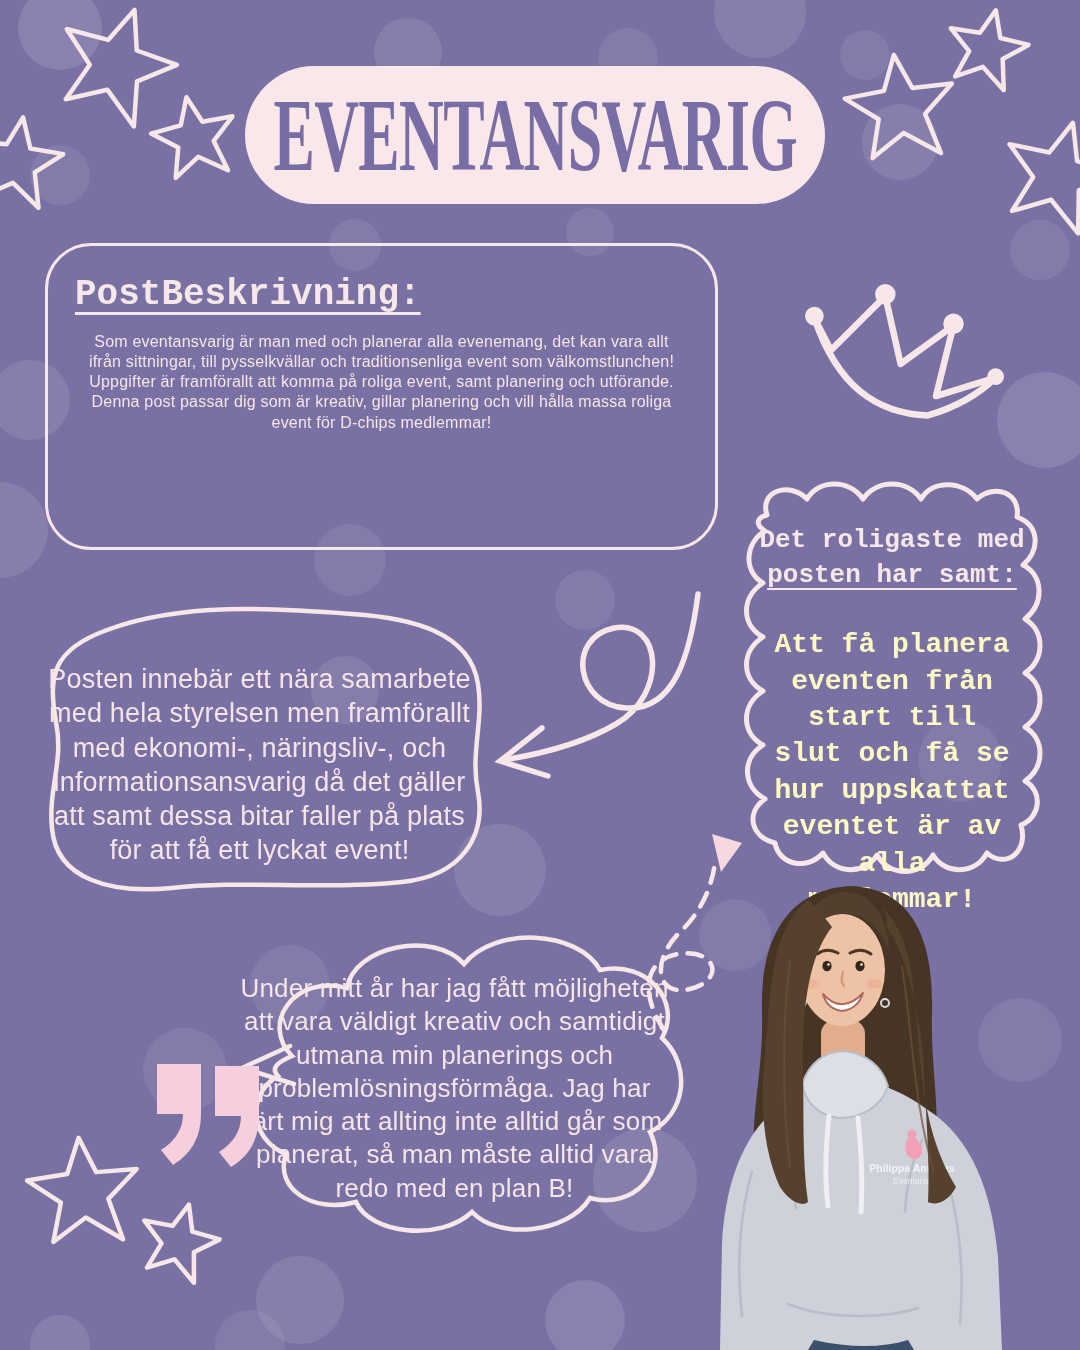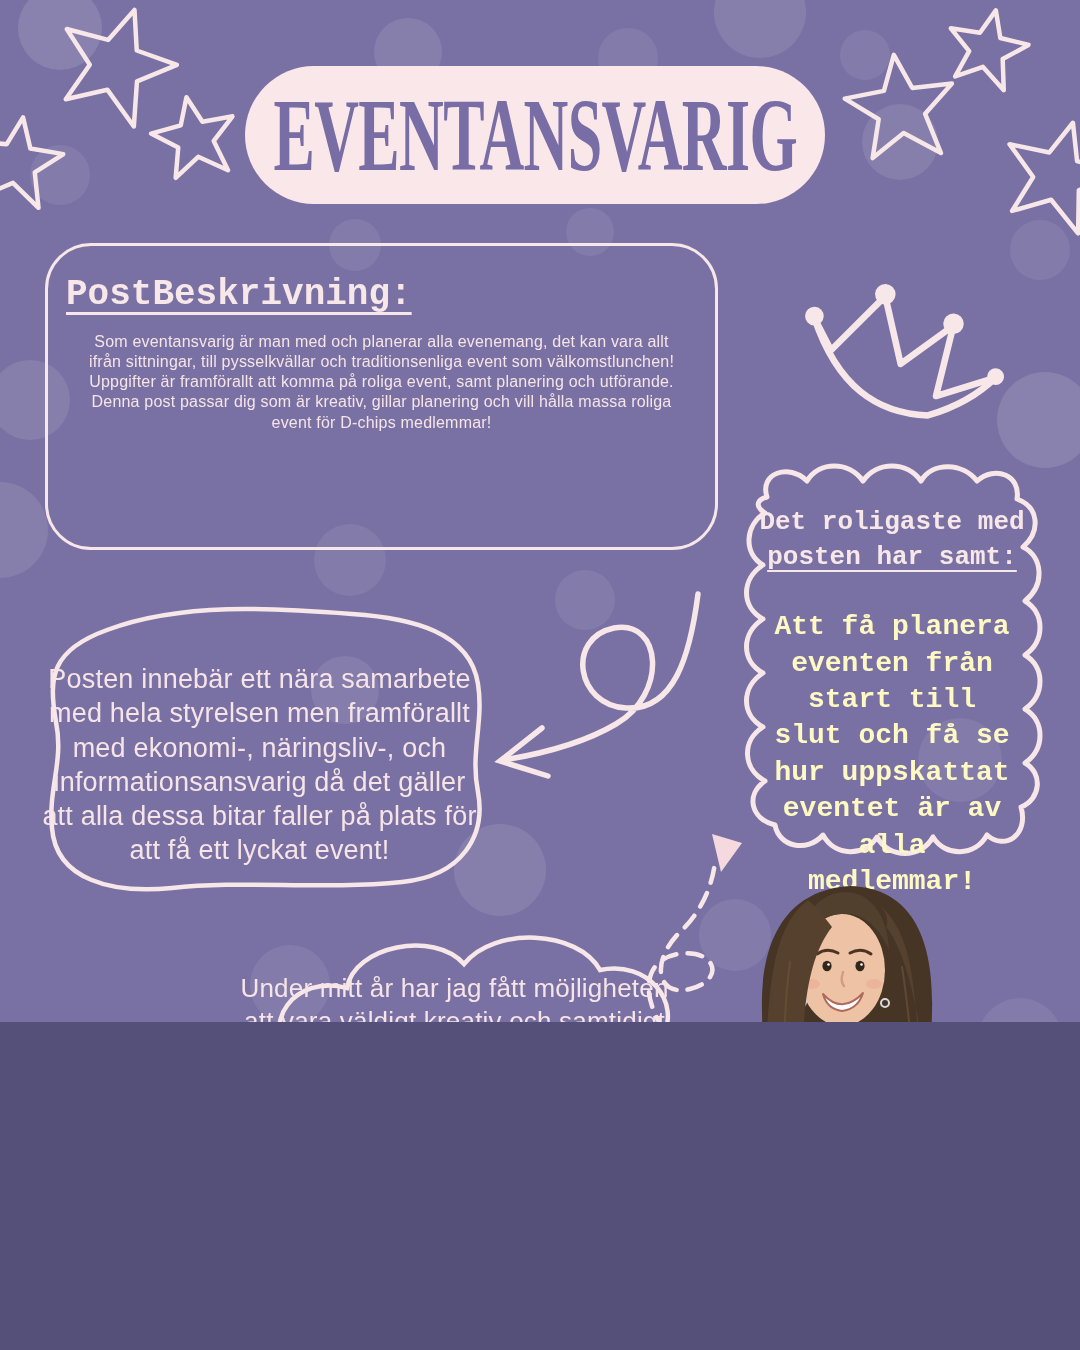--- a/index.html
+++ b/index.html
@@ -1,17 +1,17 @@
 <!DOCTYPE html>
 <html><head>
 <meta charset="utf-8">
 <style>
   html,body{margin:0;padding:0;background:#55507a;}
   .canvas{
-    position:relative;width:1080px;height:1022px;overflow:hidden;
+    position:relative;width:1080px;height:1350px;overflow:hidden;
     background:#7971A3;
     font-family:"Liberation Sans",sans-serif;
   }
   .layer{position:absolute;left:0;top:0;width:1080px;height:1350px;pointer-events:none;}
   .star{position:absolute;}
   .star svg{display:block;width:100%;height:100%;overflow:visible;}
 
   
   .title-pill{
     position:absolute;left:245px;top:66px;width:580px;height:138px;
@@ -23,32 +23,32 @@
     color:#786DA4;white-space:nowrap;letter-spacing:-1px;
     transform:scale(0.62,1.04);transform-origin:center;
   }
 
   
   .post-box{
     position:absolute;left:45px;top:243px;width:673px;height:307px;
     border:3.5px solid #F8E7E8;border-radius:46px;z-index:2;box-sizing:border-box;
   }
   .post-heading{
-    margin:28px 0 0 18px;
+    margin:28px 0 0 27px;
     font-family:"Liberation Mono",monospace;font-weight:bold;font-size:36px;
     color:#F8E7E8;text-decoration:underline;text-underline-offset:8px;
     text-decoration-thickness:2.5px;
   }
   .post-body{
     width:606px;margin:17px auto 0;text-align:center;
     font-size:16px;line-height:1.26;color:#F6E4E7;letter-spacing:0.2px;
   }
 
   
-  .wavy-box{position:absolute;left:737px;top:455px;width:310px;height:412px;z-index:2;}
+  .wavy-box{position:absolute;left:737px;top:473px;width:310px;height:412px;z-index:2;}
   .wavy-box svg.frame{position:absolute;left:0;top:0;width:100%;height:100%;overflow:visible;}
   .wavy-content{position:absolute;left:0;top:0;width:100%;text-align:center;padding-top:50px;}
   .wavy-heading{
     font-family:"Liberation Mono",monospace;font-weight:bold;font-size:26px;
     color:#F8E7E8;line-height:1.35;
   }
   .wavy-heading .u{text-decoration:underline;text-underline-offset:6px;text-decoration-thickness:2px;}
   .wavy-body{
     font-family:"Liberation Mono",monospace;font-weight:bold;font-size:28px;
     color:#fef9c3;width:252px;margin:34px auto 0;line-height:1.3;
@@ -206,21 +206,21 @@
 
   <div class="blob-box">
     <svg viewBox="0 0 475 318">
       <path fill="none" stroke="#F8E7E8" stroke-width="4.5" d="
         M 85 38
         C 160 10, 250 16, 330 22 C 390 26, 448 40, 456 92
         C 462 130, 448 160, 456 200 C 464 244, 440 284, 380 290
         C 300 298, 220 288, 150 296 C 90 302, 34 288, 30 236
         C 26 196, 42 170, 34 130 C 26 84, 30 58, 85 38 Z"></path>
     </svg>
-    <p class="blob-body">Posten innebär ett nära samarbete med hela styrelsen men framförallt med ekonomi-, näringsliv-, och informationsansvarig då det gäller att alla dessa bitar faller på plats för att få ett lyckat event!</p>
+    <p class="blob-body">Posten innebär ett nära samarbete med hela styrelsen men framförallt med ekonomi-, näringsliv-, och informationsansvarig då det gäller att samt dessa bitar faller på plats för att få ett lyckat event!</p>
   </div>
 
   <div class="doodle" style="left:478px;top:586px;width:240px;height:215px">
     <svg viewBox="0 0 240 215">
       <g fill="none" stroke="#F8E7E8" stroke-width="5.5" stroke-linecap="round">
         <path d="M 220 8 C 212 70, 196 125, 148 122 C 98 119, 88 52, 136 42 C 184 33, 190 108, 138 138 C 106 157, 62 168, 26 174"></path>
         <path d="M 64 142 L 22 175 L 70 190"></path>
       </g>
     </svg>
   </div>

